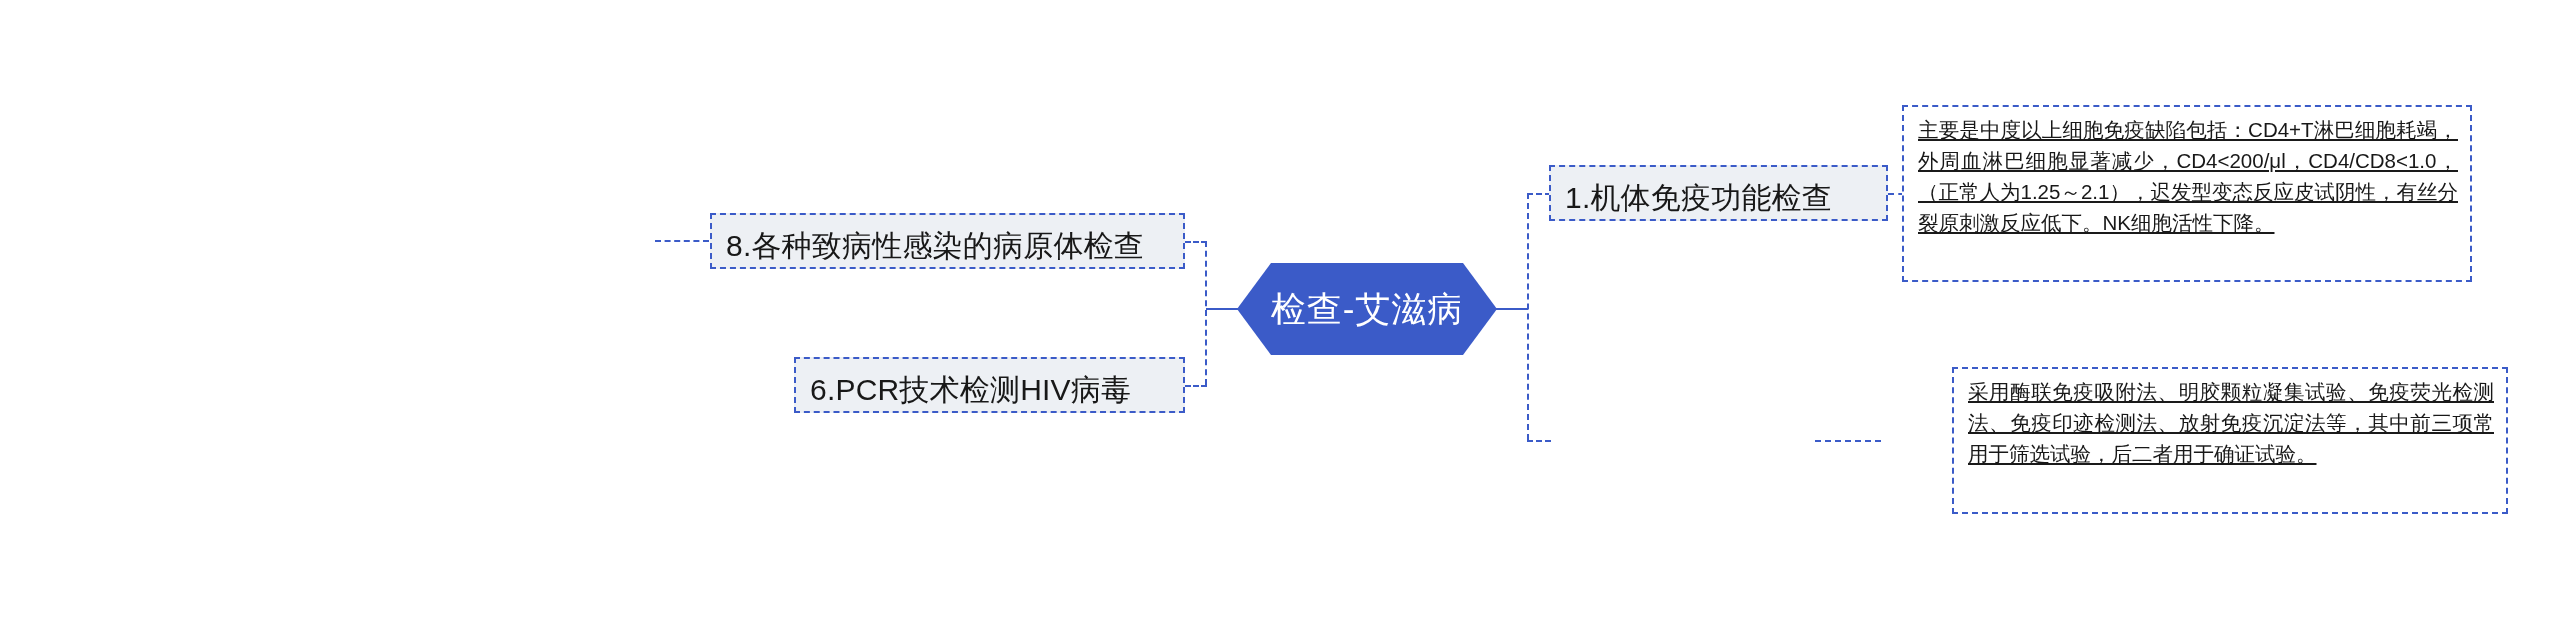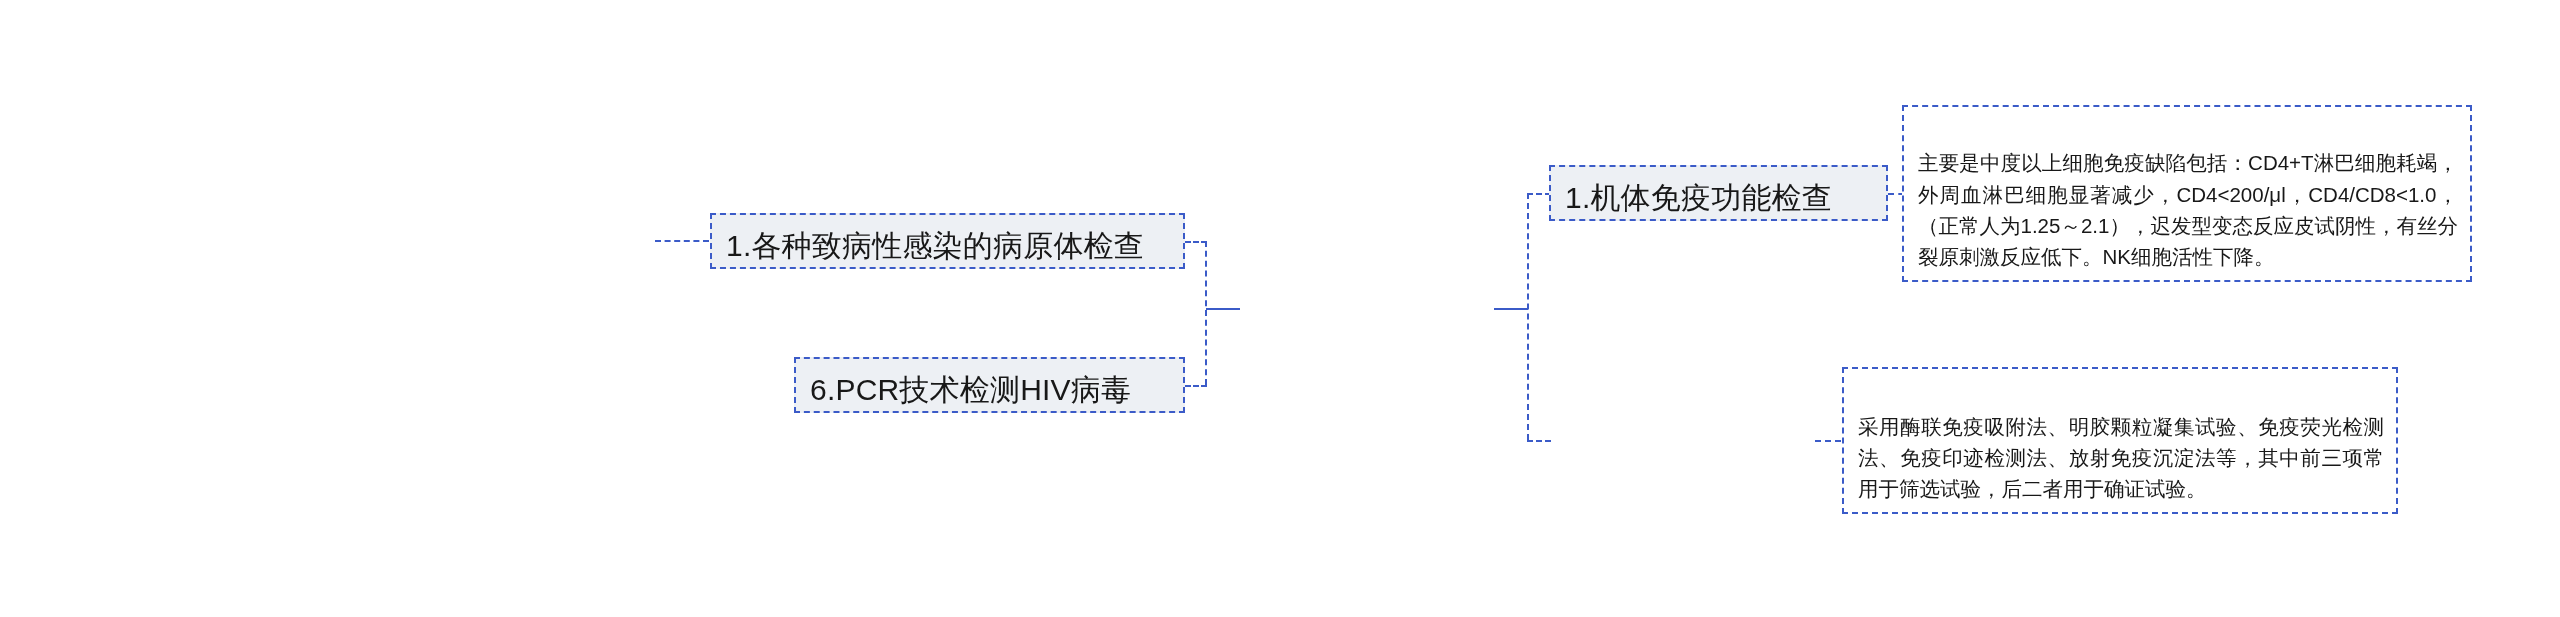--- a/index.html
+++ b/index.html
@@ -40,21 +40,22 @@
     margin-top: 11px;
   }
 
   .detail {
     position: absolute;
     box-sizing: border-box;
     border: 2px dashed #3b5bc8;
     background: #ffffff;
     padding: 7px 12px 8px 14px;
     display: flex;
-    align-items: flex-end;
+    align-items: flex-start;
+    text-decoration: underline;
   }
   .detail .txt {
     font-size: 20.5px;
     line-height: 1.52;
     color: #181818;
     text-align: justify;
     word-break: break-all;
     display: block;
   }
 
@@ -104,34 +105,40 @@
 </style>
 </head>
 <body>
 
 <div class="canvas">
 
 
   <div class="conn conn-h" style="left:655px; top:240px; width:54px;"></div>
 
   <div class="node" style="left:710px; top:213px; width:475px; height:56px;">
-    <span class="txt">1.各种致病性感染的病原体检查</span>
+    <span class="txt">8.各种致病性感染的病原体检查</span>
   </div>
 
   <div class="node" style="left:794px; top:357px; width:391px; height:56px;">
     <span class="txt">6.PCR技术检测HIV病毒</span>
   </div>
 
   <div class="conn conn-v" style="left:1205px; top:241px; height:144px;"></div>
 
   <div class="conn conn-h" style="left:1185px; top:241px; width:22px;"></div>
   <div class="conn conn-h" style="left:1185px; top:385px; width:22px;"></div>
 
   <div class="stub" style="left:1206px; top:308px; width:34px;"></div>
 
+  <div class="hexwrap">
+    <svg viewBox="0 0 260 92" preserveAspectRatio="none" aria-hidden="true">
+      <polygon points="34,0 226,0 260,46 226,92 34,92 0,46" fill="#3b5bc8"></polygon>
+    </svg>
+    <div class="hexlabel">检查-艾滋病</div>
+  </div>
 
   <div class="stub" style="left:1494px; top:308px; width:34px;"></div>
 
   <div class="conn conn-v" style="left:1527px; top:193px; height:247px;"></div>
 
   <div class="conn conn-h" style="left:1527px; top:193px; width:24px;"></div>
   <div class="conn conn-h" style="left:1527px; top:440px; width:24px;"></div>
 
   <div class="node" style="left:1549px; top:165px; width:339px; height:56px;">
     <span class="txt">1.机体免疫功能检查</span>
@@ -139,17 +146,17 @@
 
   <div class="conn conn-h" style="left:1888px; top:193px; width:78px;"></div>
 
   <div class="detail" style="left:1902px; top:105px; width:570px; height:177px;">
     <span class="txt">主要是中度以上细胞免疫缺陷包括：CD4+T淋巴细胞耗竭，外周血淋巴细胞显著减少，CD4&lt;200/μl，CD4/CD8&lt;1.0，（正常人为1.25～2.1），迟发型变态反应皮试阴性，有丝分裂原刺激反应低下。NK细胞活性下降。</span>
   </div>
 
 
   <div class="conn conn-h" style="left:1815px; top:440px; width:66px;"></div>
 
-  <div class="detail" style="left:1842px; top:367px; width:556px; height:147px;">
+  <div class="detail" style="left:1952px; top:367px; width:556px; height:147px;">
     <span class="txt">采用酶联免疫吸附法、明胶颗粒凝集试验、免疫荧光检测法、免疫印迹检测法、放射免疫沉淀法等，其中前三项常用于筛选试验，后二者用于确证试验。</span>
   </div>
 
 </div>
 
 </body></html>

